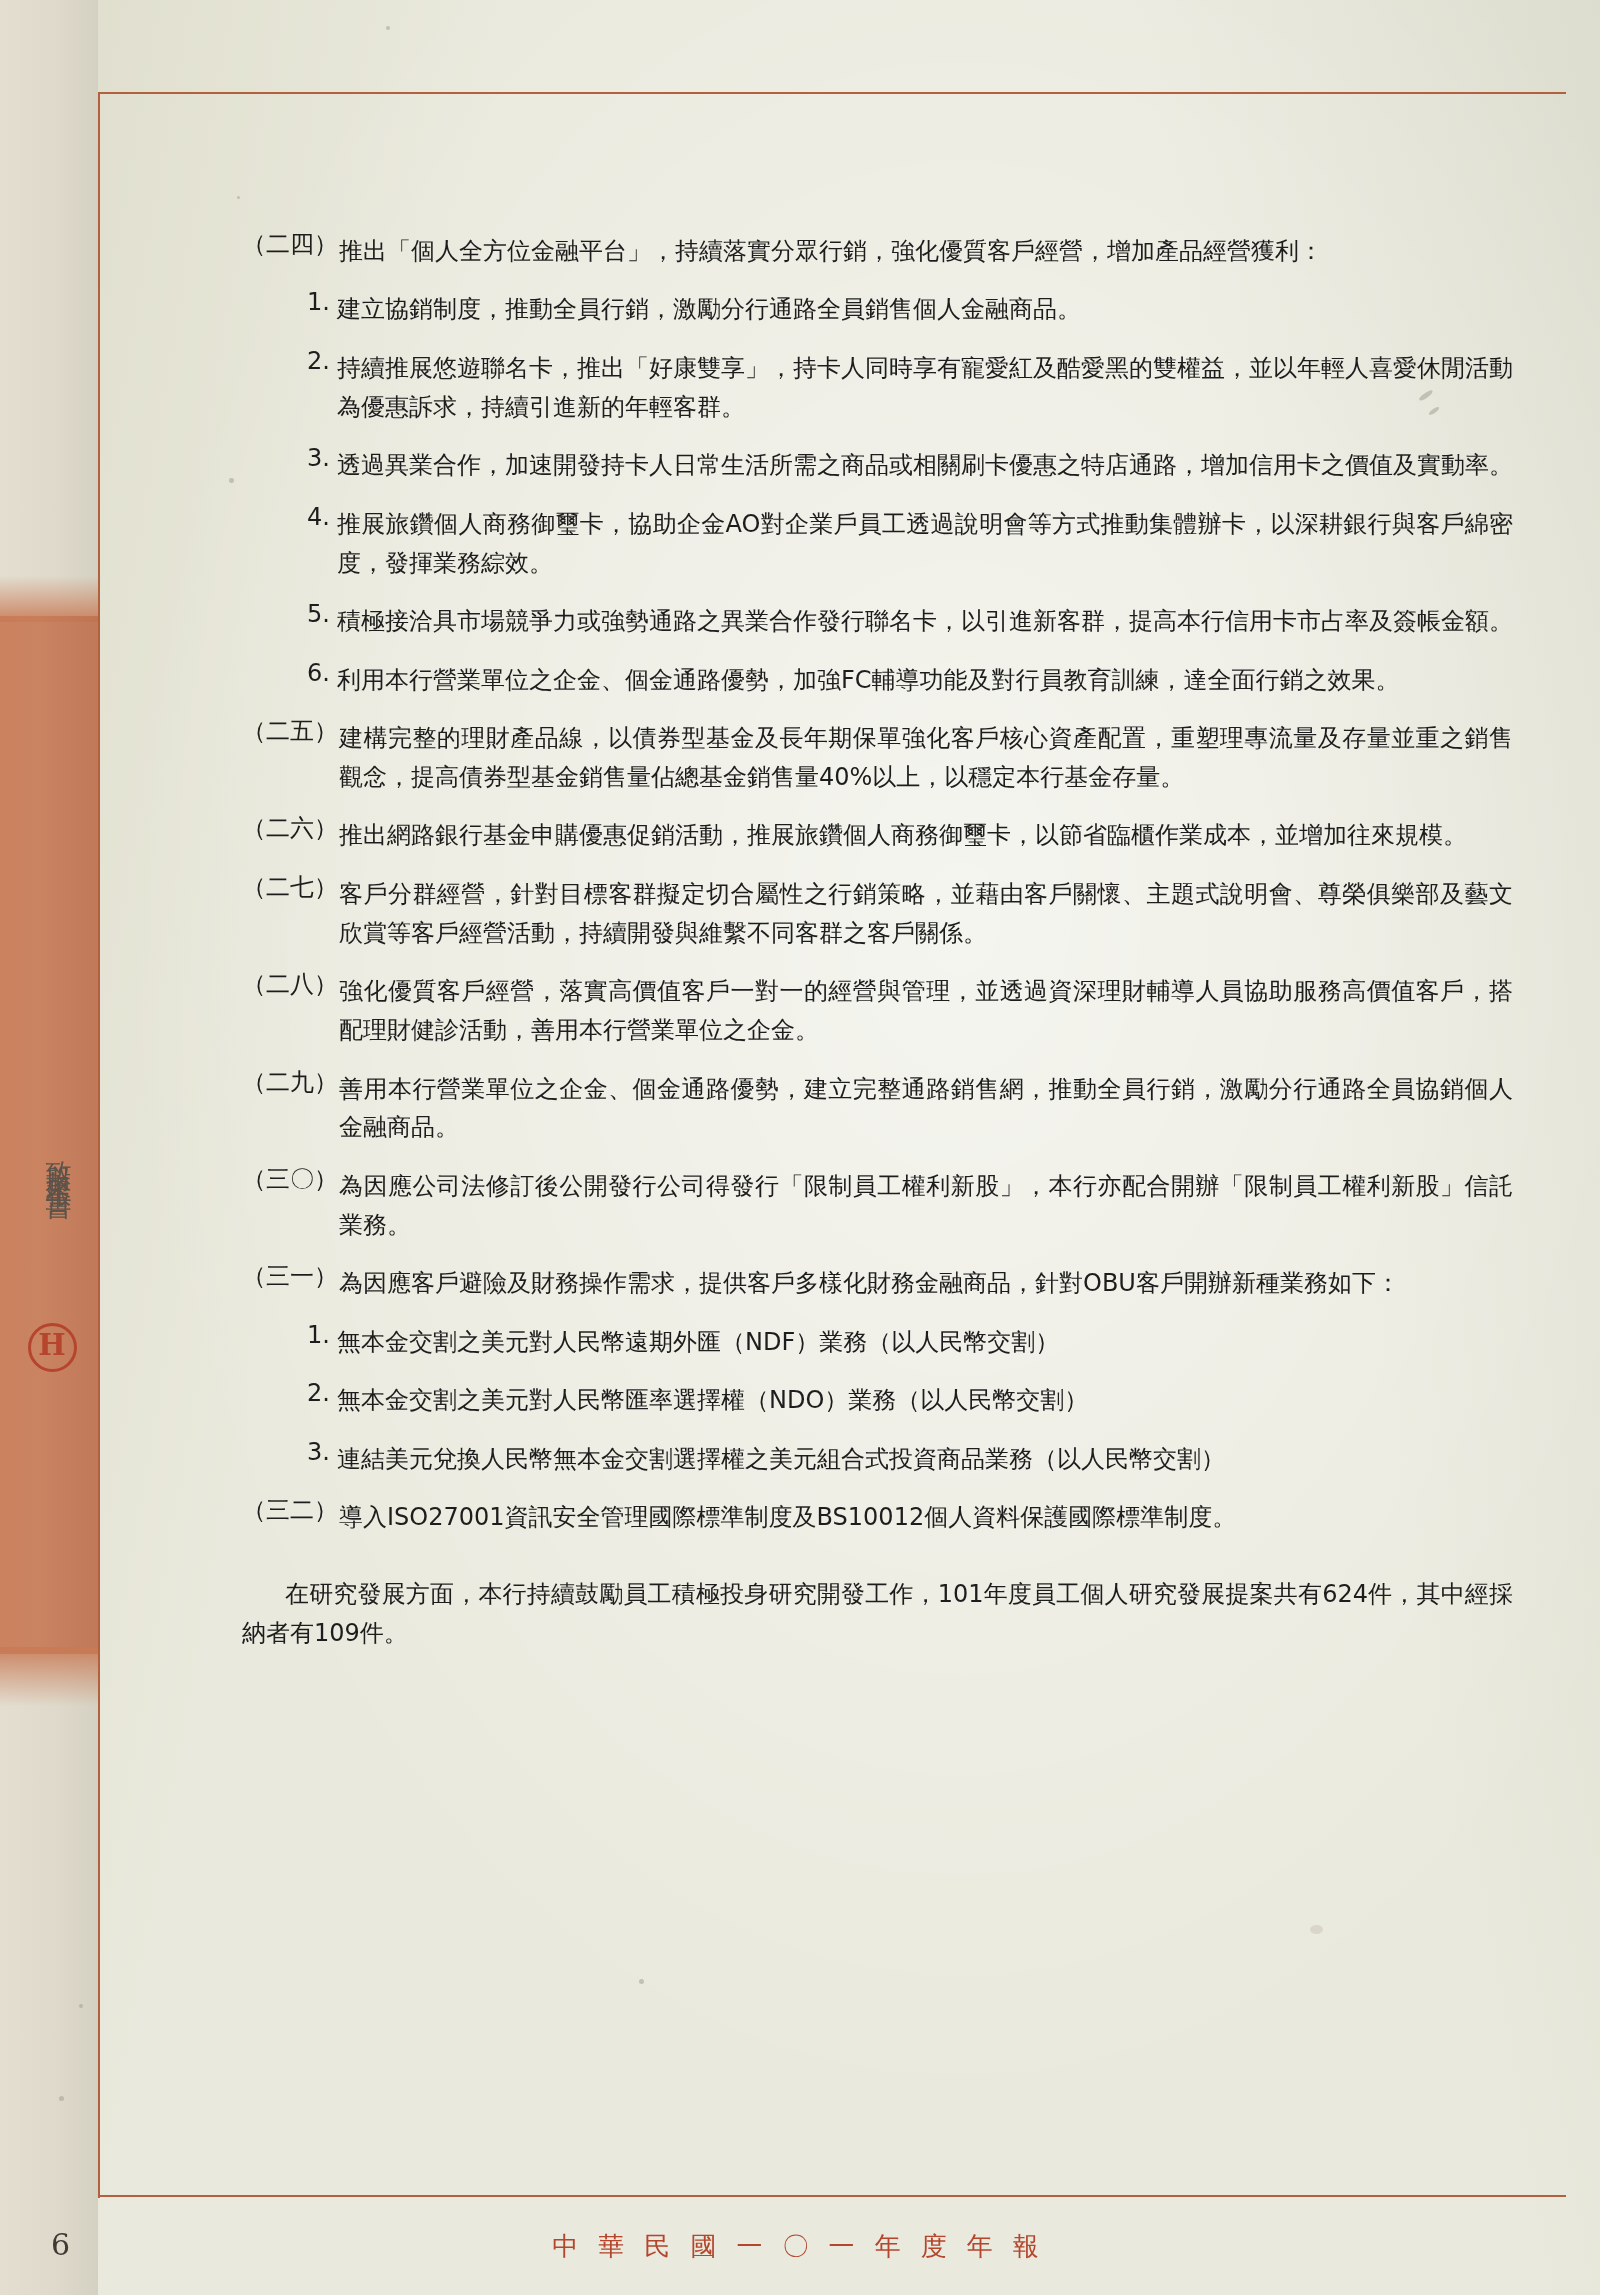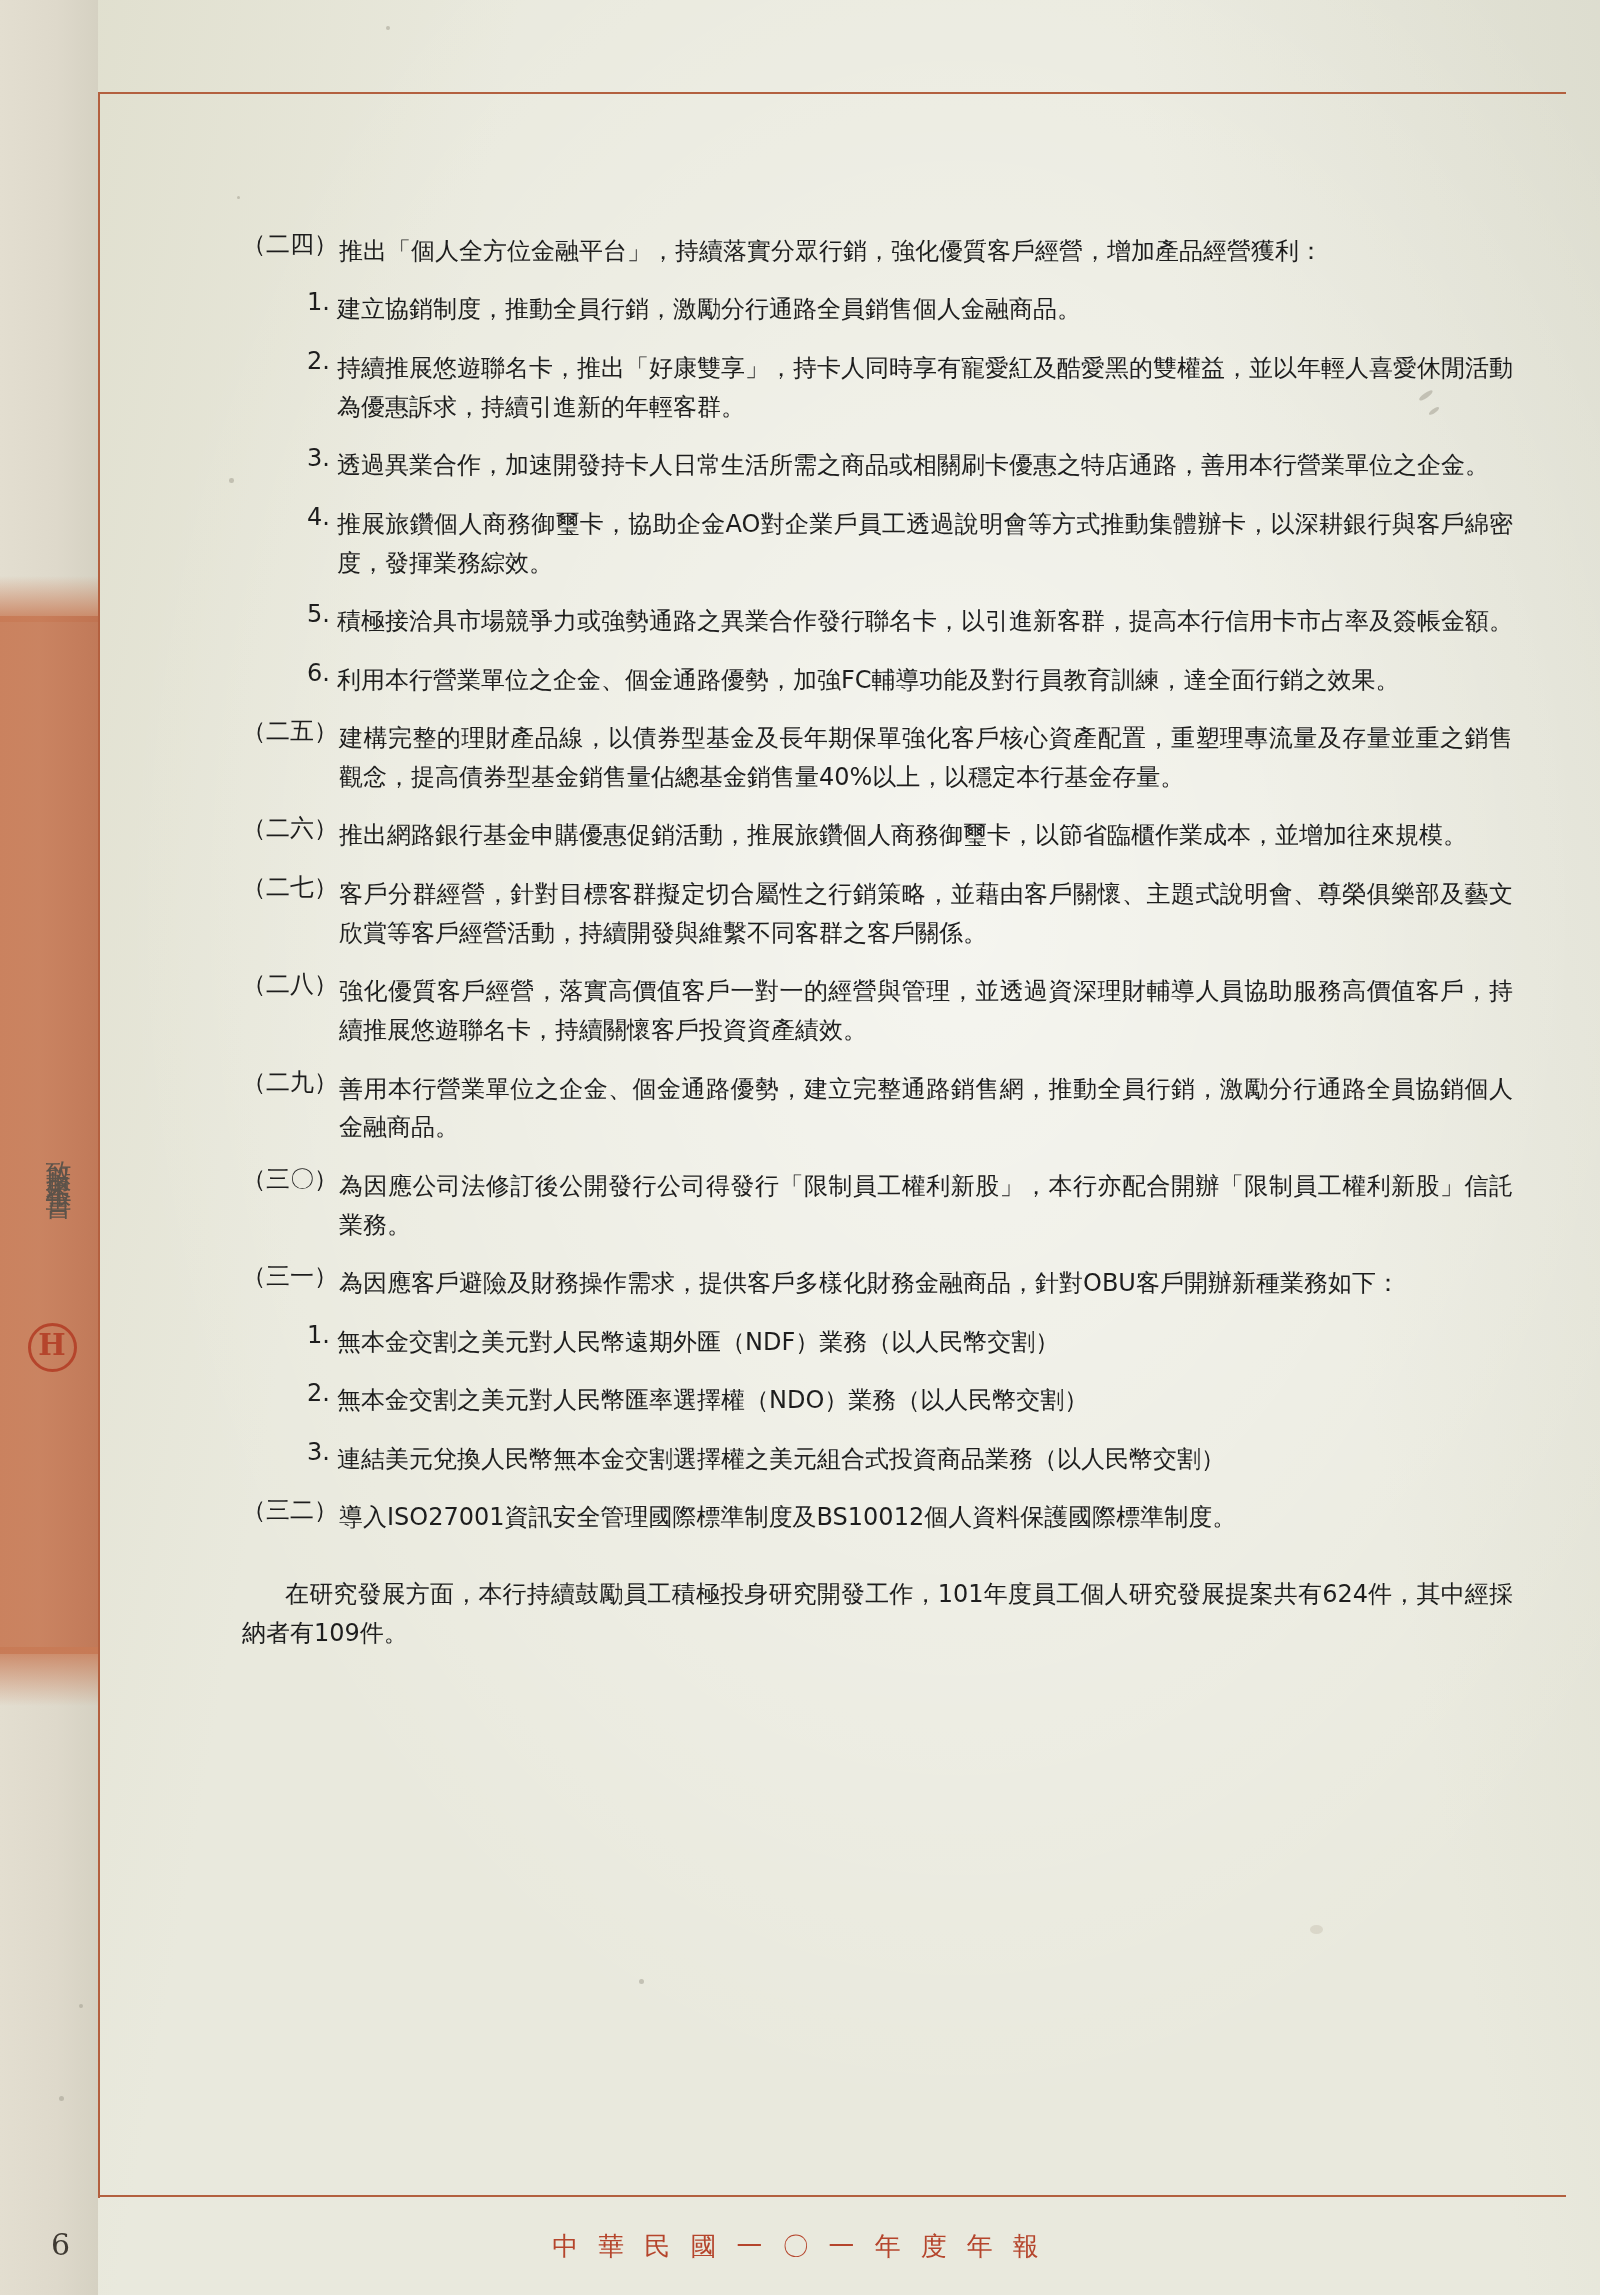--- a/index.html
+++ b/index.html
@@ -215,21 +215,21 @@
     <div class="sub">
       <span class="marker">1.</span>
       <span class="ptext">建立協銷制度，推動全員行銷，激勵分行通路全員銷售個人金融商品。</span>
     </div>
     <div class="sub">
       <span class="marker">2.</span>
       <span class="ptext">持續推展悠遊聯名卡，推出「好康雙享」，持卡人同時享有寵愛紅及酷愛黑的雙權益，並以年輕人喜愛休閒活動為優惠訴求，持續引進新的年輕客群。</span>
     </div>
     <div class="sub">
       <span class="marker">3.</span>
-      <span class="ptext">透過異業合作，加速開發持卡人日常生活所需之商品或相關刷卡優惠之特店通路，善用本行營業單位之企金。</span>
+      <span class="ptext">透過異業合作，加速開發持卡人日常生活所需之商品或相關刷卡優惠之特店通路，增加信用卡之價值及實動率。</span>
     </div>
     <div class="sub">
       <span class="marker">4.</span>
       <span class="ptext">推展旅鑽個人商務御璽卡，協助企金AO對企業戶員工透過說明會等方式推動集體辦卡，以深耕銀行與客戶綿密度，發揮業務綜效。</span>
     </div>
     <div class="sub">
       <span class="marker">5.</span>
       <span class="ptext">積極接洽具市場競爭力或強勢通路之異業合作發行聯名卡，以引進新客群，提高本行信用卡市占率及簽帳金額。</span>
     </div>
     <div class="sub">
@@ -247,21 +247,21 @@
       <span class="ptext">推出網路銀行基金申購優惠促銷活動，推展旅鑽個人商務御璽卡，以節省臨櫃作業成本，並增加往來規模。</span>
     </div>
 
     <div class="para lvl1">
       <span class="marker">（二七）</span>
       <span class="ptext">客戶分群經營，針對目標客群擬定切合屬性之行銷策略，並藉由客戶關懷、主題式說明會、尊榮俱樂部及藝文欣賞等客戶經營活動，持續開發與維繫不同客群之客戶關係。</span>
     </div>
 
     <div class="para lvl1">
       <span class="marker">（二八）</span>
-      <span class="ptext">強化優質客戶經營，落實高價值客戶一對一的經營與管理，並透過資深理財輔導人員協助服務高價值客戶，持續推展悠遊聯名卡，持續關懷客戶投資資產績效。</span>
+      <span class="ptext">強化優質客戶經營，落實高價值客戶一對一的經營與管理，並透過資深理財輔導人員協助服務高價值客戶，搭配理財健診活動，善用本行營業單位之企金。</span>
     </div>
 
     <div class="para lvl1">
       <span class="marker">（二九）</span>
       <span class="ptext">善用本行營業單位之企金、個金通路優勢，建立完整通路銷售網，推動全員行銷，激勵分行通路全員協銷個人金融商品。</span>
     </div>
 
     <div class="para lvl1">
       <span class="marker">（三〇）</span>
       <span class="ptext">為因應公司法修訂後公開發行公司得發行「限制員工權利新股」，本行亦配合開辦「限制員工權利新股」信託業務。</span>

